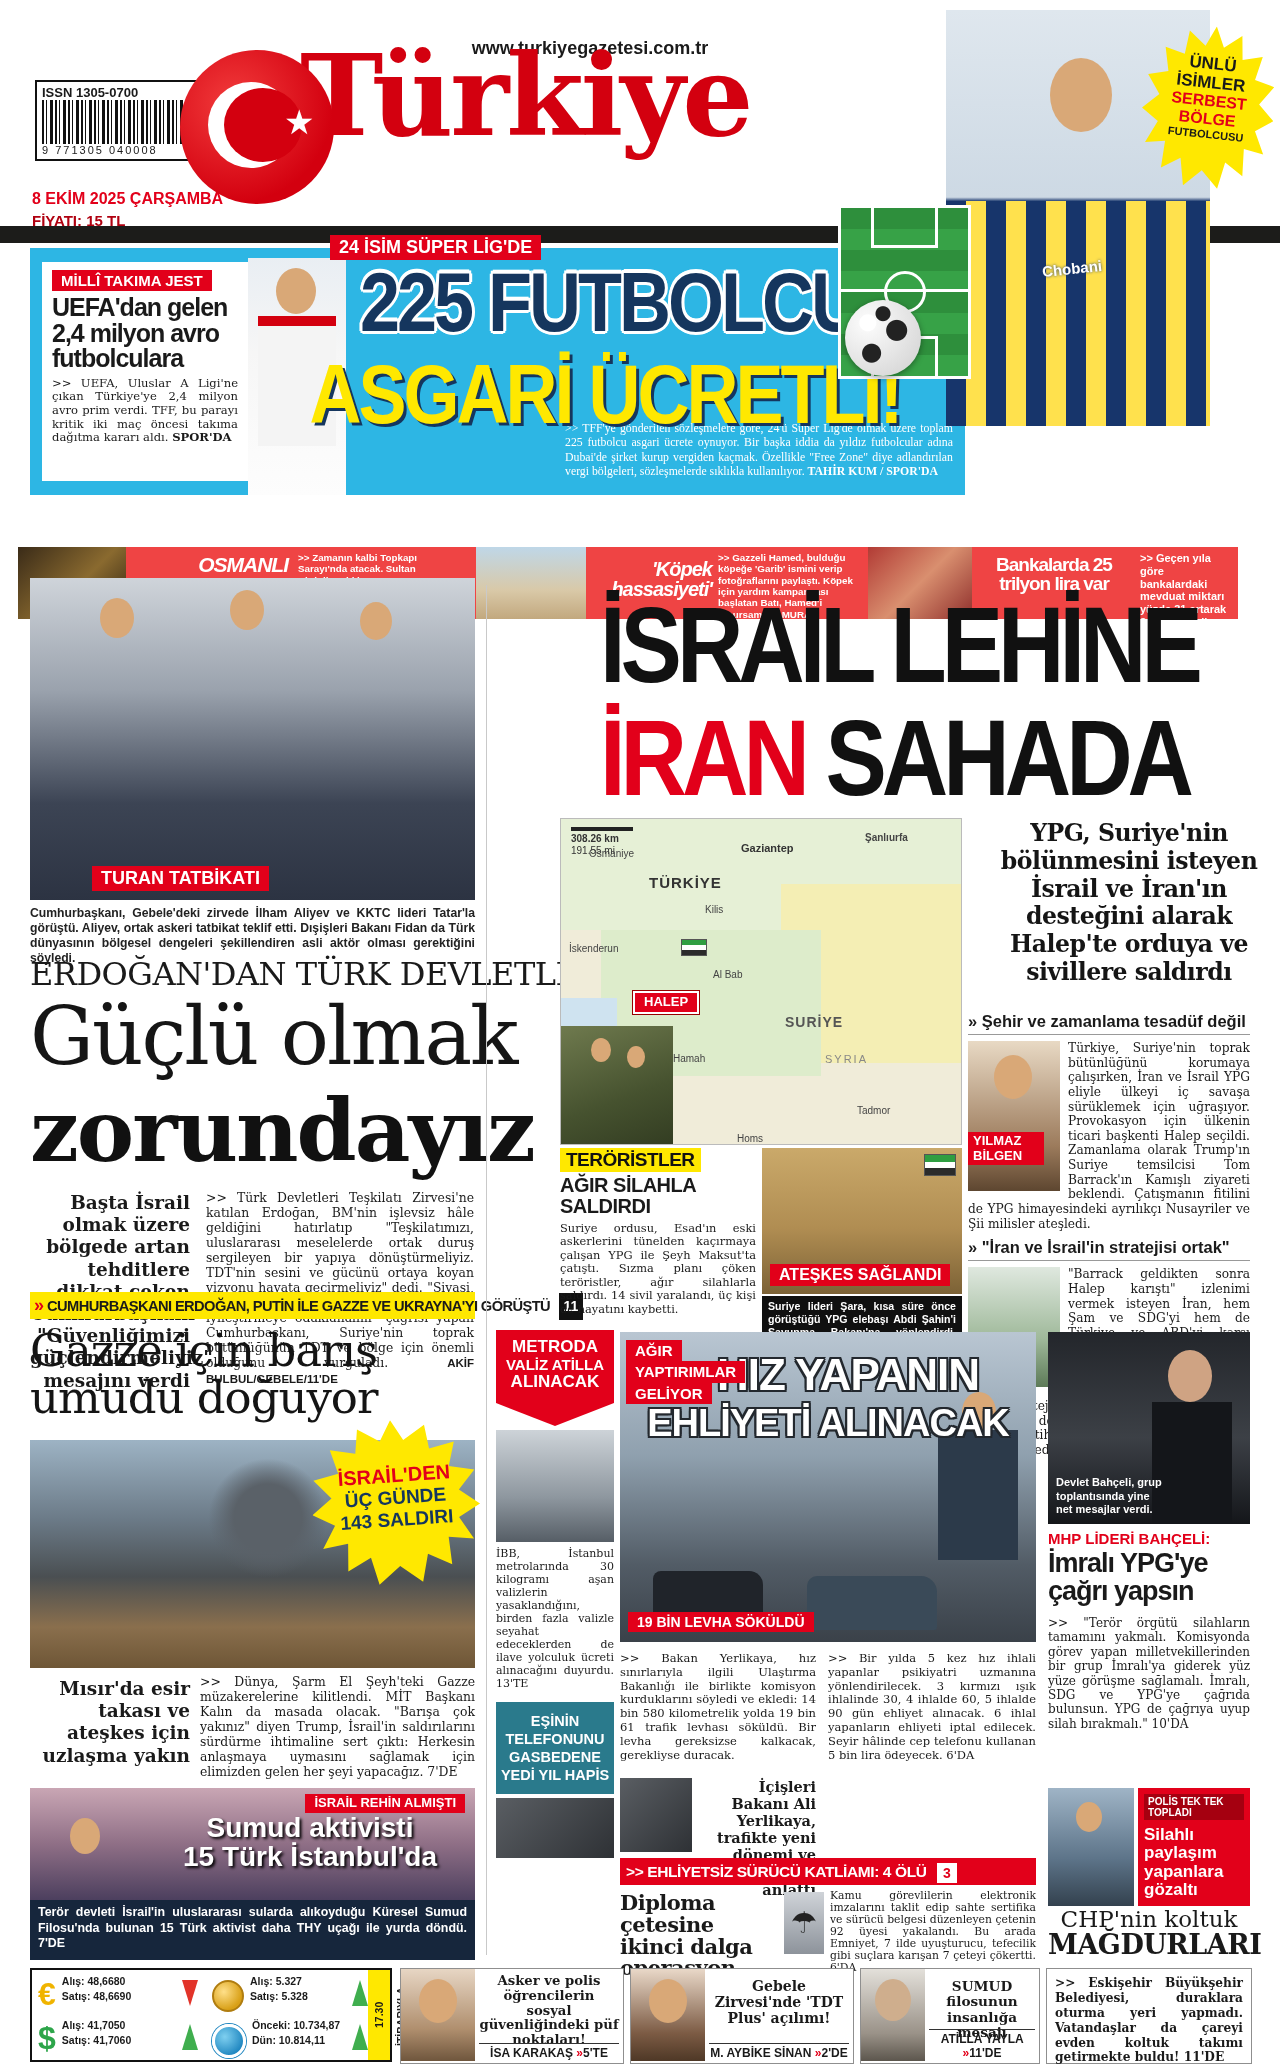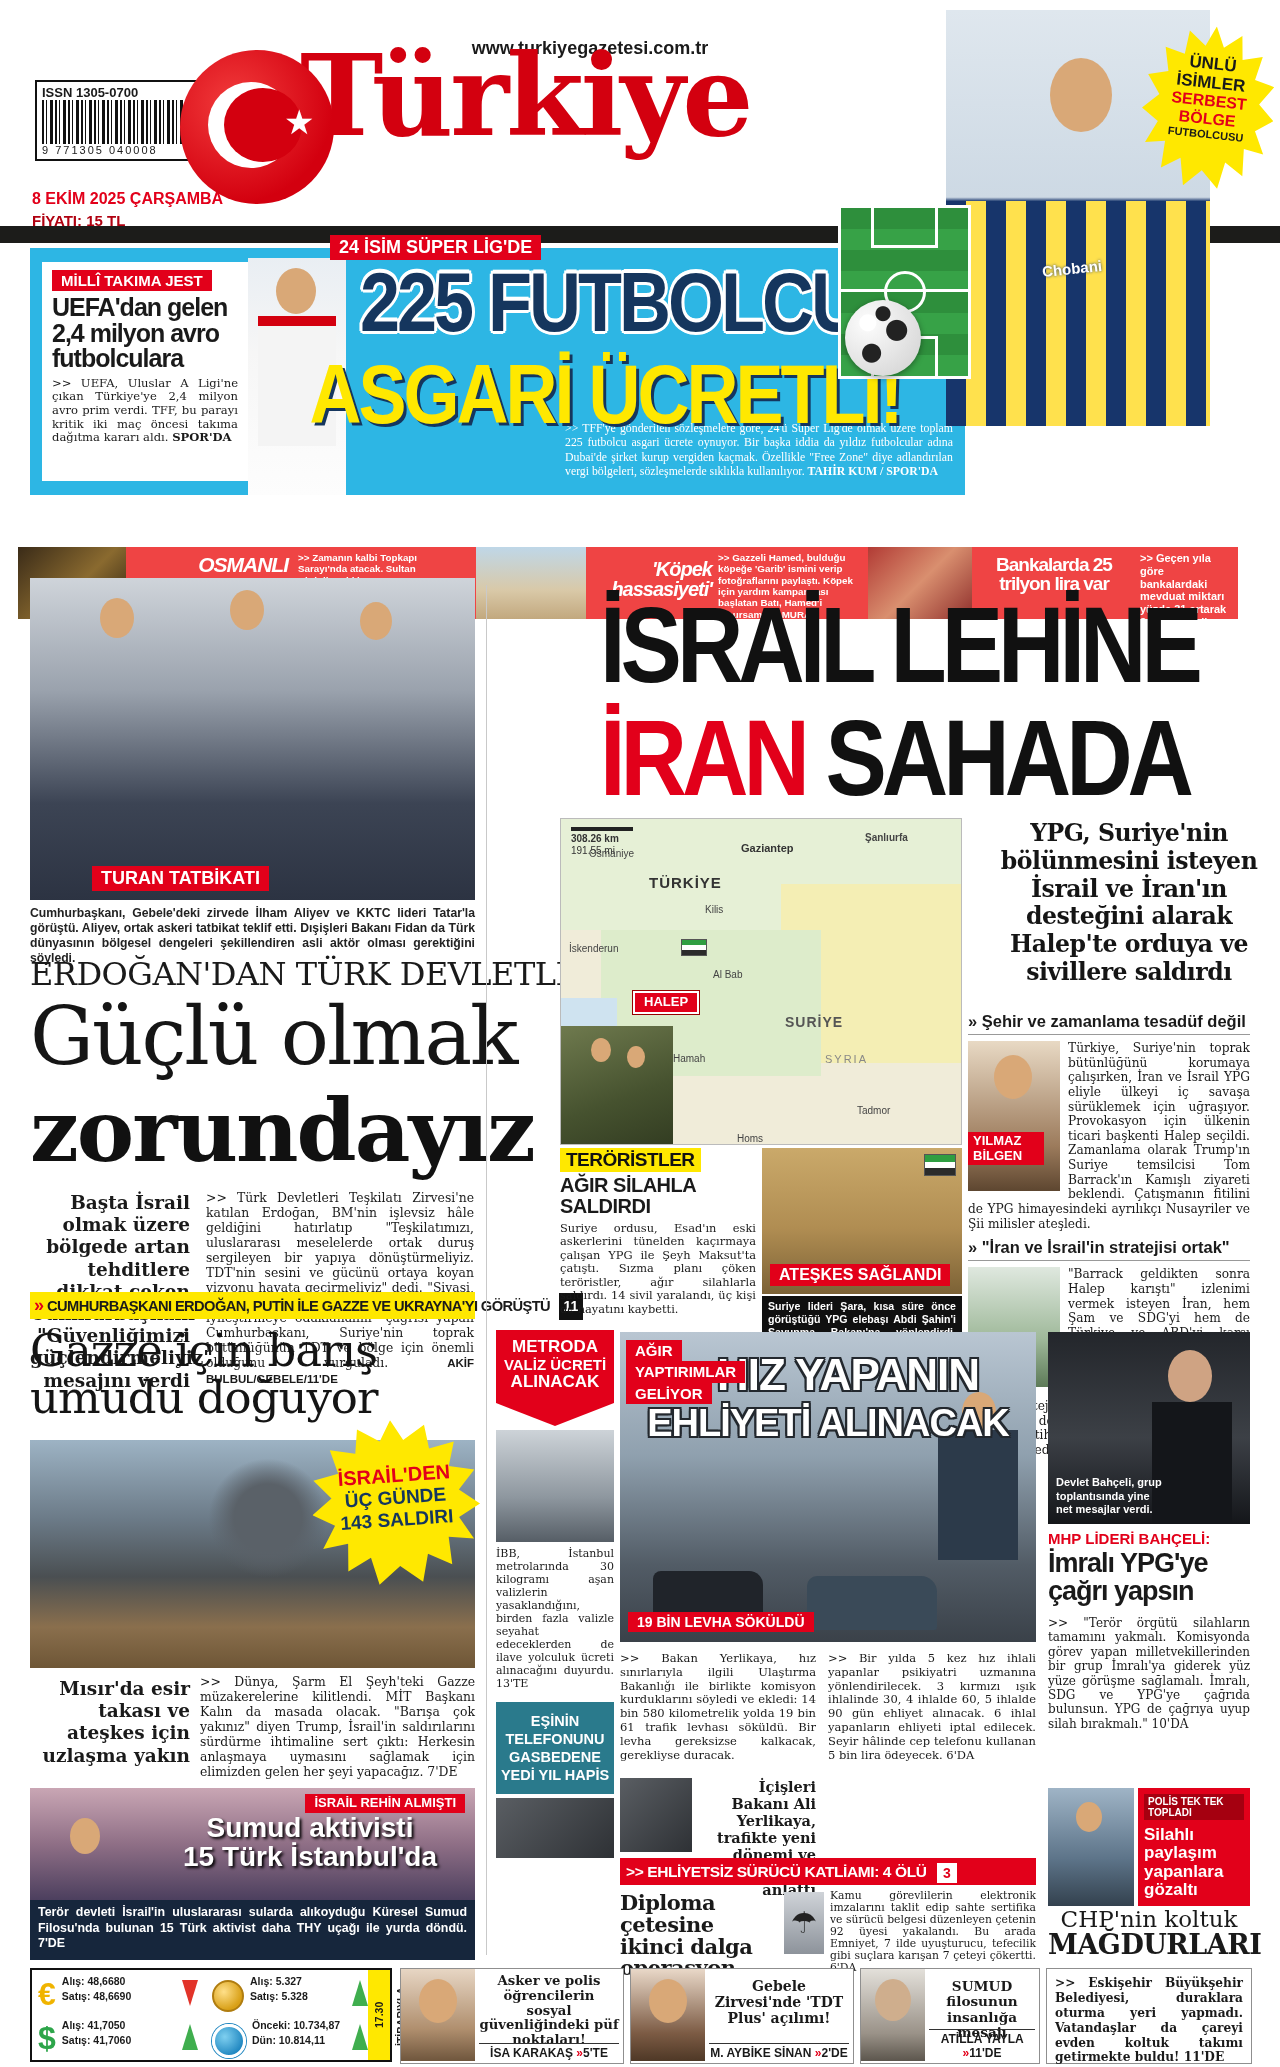--- a/index.html
+++ b/index.html
@@ -251,21 +251,21 @@
     <div class="abs ctr b white" style="left:120px;top:26px;width:320px;line-height:1.02;text-shadow:2px 2px 3px #000;">
       <div style="font-size:28px;">Sumud aktivisti</div>
       <div style="font-size:28px;">15 Türk İstanbul'da</div>
     </div>
     <div class="head-skin" style="left:40px;top:30px;width:30px;height:36px;"></div>
   </div>
   <div class="abs just" style="left:30px;top:1900px;width:445px;height:60px;background:#16263c;color:#fff;font-size:12.4px;font-weight:bold;line-height:1.25;padding:5px 8px;box-sizing:border-box;">Terör devleti İsrail'in uluslararası sularda alıkoyduğu Küresel Sumud Filosu'nda bulunan 15 Türk aktivist daha THY uçağı ile yurda döndü. 7'DE</div>
 
   <div class="abs ctr white b" style="left:496px;top:1330px;width:118px;height:96px;background:#e2001a;clip-path:polygon(0 0,100% 0,100% 76%,50% 100%,0 76%);line-height:1.1;padding-top:8px;box-sizing:border-box;">
     <div style="font-size:17px;">METRODA</div>
-    <div style="font-size:15px;">VALİZ ÜCRETİ</div>
+    <div style="font-size:15px;">VALİZ ATİLLA</div>
     <div style="font-size:17px;">ALINACAK</div>
   </div>
   <div class="ph ph-lugg" style="left:496px;top:1430px;width:118px;height:112px;"></div>
   <div class="abs serif just" style="left:496px;top:1548px;width:118px;font-size:11px;line-height:1.18;">İBB, İstanbul metrolarında 30 kilogramı aşan valizlerin yasaklandığını, birden fazla valizle seyahat edeceklerden de ilave yolculuk ücreti alınacağını duyurdu. 13'TE</div>
   <div class="abs ctr b white" style="left:496px;top:1702px;width:118px;height:92px;background:#2a7a8c;font-size:14.5px;line-height:1.25;padding-top:10px;box-sizing:border-box;">EŞİNİN TELEFONUNU GASBEDENE YEDİ YIL HAPİS</div>
   <div class="ph ph-wreck" style="left:496px;top:1798px;width:118px;height:60px;"></div>
 
   <div class="ph ph-cars" style="left:620px;top:1332px;width:416px;height:310px;">
     <div class="abs" style="left:8%;bottom:8%;width:110px;height:46px;background:#20242a;border-radius:8px 14px 3px 3px;"></div>
     <div class="abs" style="left:45%;bottom:4%;width:130px;height:54px;background:#3a4a58;border-radius:10px 16px 3px 3px;"></div>

